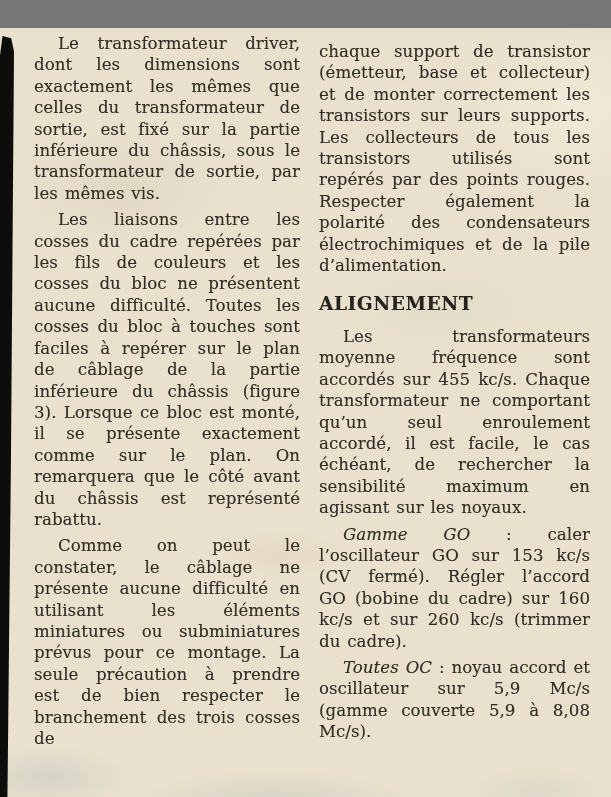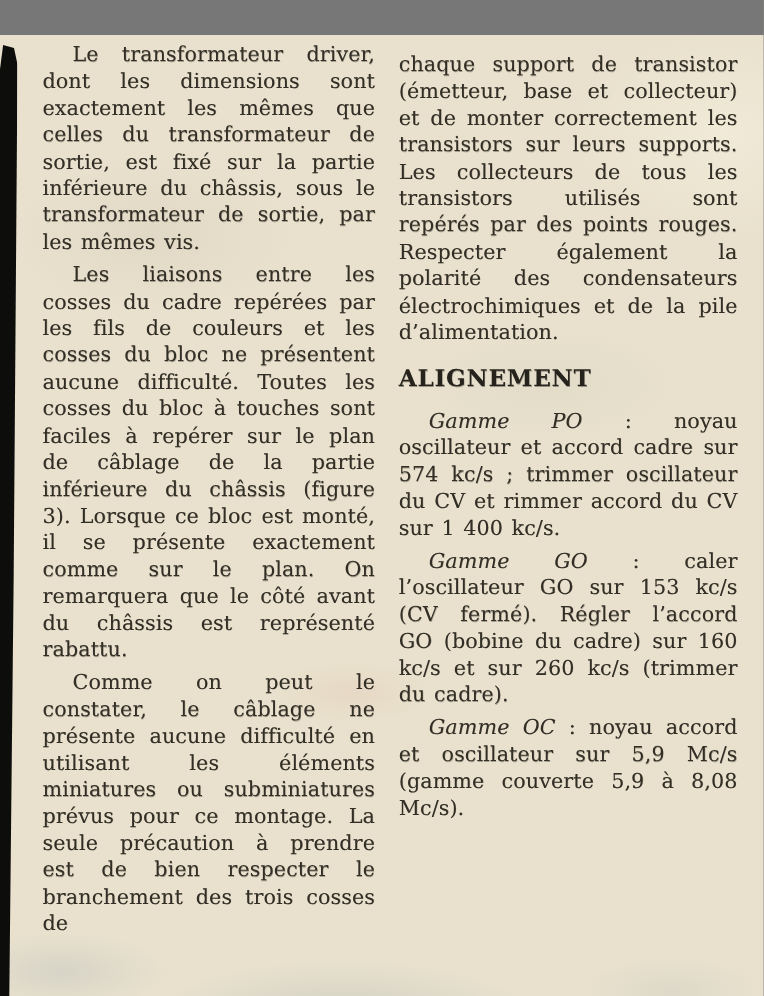--- a/index.html
+++ b/index.html
@@ -85,22 +85,22 @@
     <p>Le transformateur driver, dont les dimensions sont exactement les mêmes que celles du transformateur de sortie, est fixé sur la partie inférieure du châssis, sous le transformateur de sortie, par les mêmes vis.</p>
     <p>Les liaisons entre les cosses du cadre repérées par les fils de couleurs et les cosses du bloc ne présentent aucune difficulté. Toutes les cosses du bloc à touches sont faciles à repérer sur le plan de câblage de la partie inférieure du châssis (figure 3). Lorsque ce bloc est monté, il se présente exactement comme sur le plan. On remarquera que le côté avant du châssis est représenté rabattu.</p>
     <p>Comme on peut le constater, le câblage ne présente aucune difficulté en utilisant les éléments miniatures ou subminiatures prévus pour ce montage. La seule précaution à prendre est de bien respecter le branchement des trois cosses de</p>
   </div>
 
   <div class="col col-right">
     <p class="no-indent">chaque support de transistor (émetteur, base et collecteur) et de monter correctement les transistors sur leurs supports. Les collecteurs de tous les transistors utilisés sont repérés par des points rouges. Respecter également la polarité des condensateurs électrochimiques et de la pile d’alimentation.</p>
 
     <div class="section-heading">ALIGNEMENT</div>
 
+    <p>Les transformateurs moyenne fréquence sont accordés sur 455 kc/s. Chaque transformateur ne comportant qu’un seul enroulement accordé, il est facile, le cas échéant, de rechercher la sensibilité maximum en agissant sur les noyaux.</p>
 
-    <p class="gamme"><em class="gamme-label">Gamme PO</em><span> : noyau oscillateur et accord cadre sur 574 kc/s ; trimmer oscillateur du CV et rimmer accord du CV sur 1 400 kc/s.</span></p>
 
     <p class="gamme"><em class="gamme-label">Gamme GO</em><span> : caler l’oscillateur GO sur 153 kc/s (CV fermé). Régler l’accord GO (bobine du cadre) sur 160 kc/s et sur 260 kc/s (trimmer du cadre).</span></p>
 
-    <p class="gamme"><em class="gamme-label">Gamme OC</em><span> : noyau accord et oscillateur sur 5,9 Mc/s (gamme couverte 5,9 à 8,08 Mc/s).</span></p>
+    <p class="gamme"><em class="gamme-label">Toutes OC</em><span> : noyau accord et oscillateur sur 5,9 Mc/s (gamme couverte 5,9 à 8,08 Mc/s).</span></p>
 
   </div>
 
 </div>
 
 </body></html>

